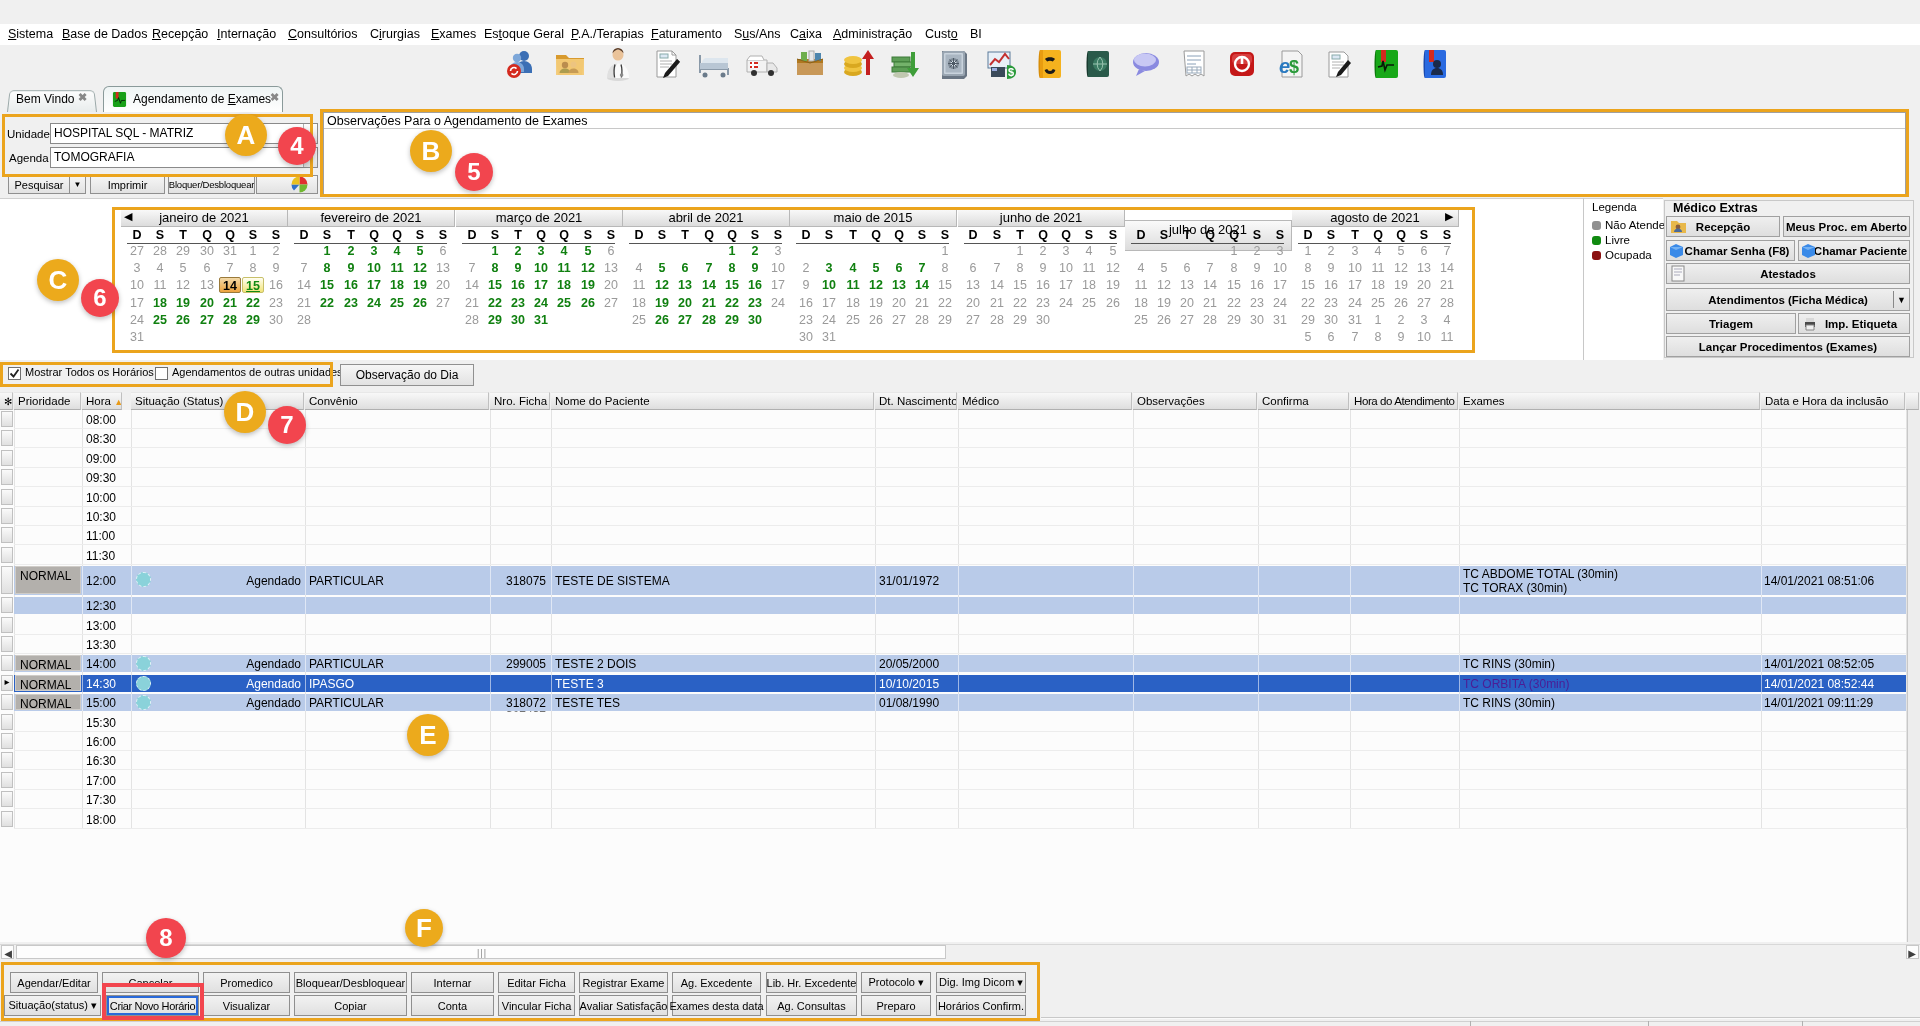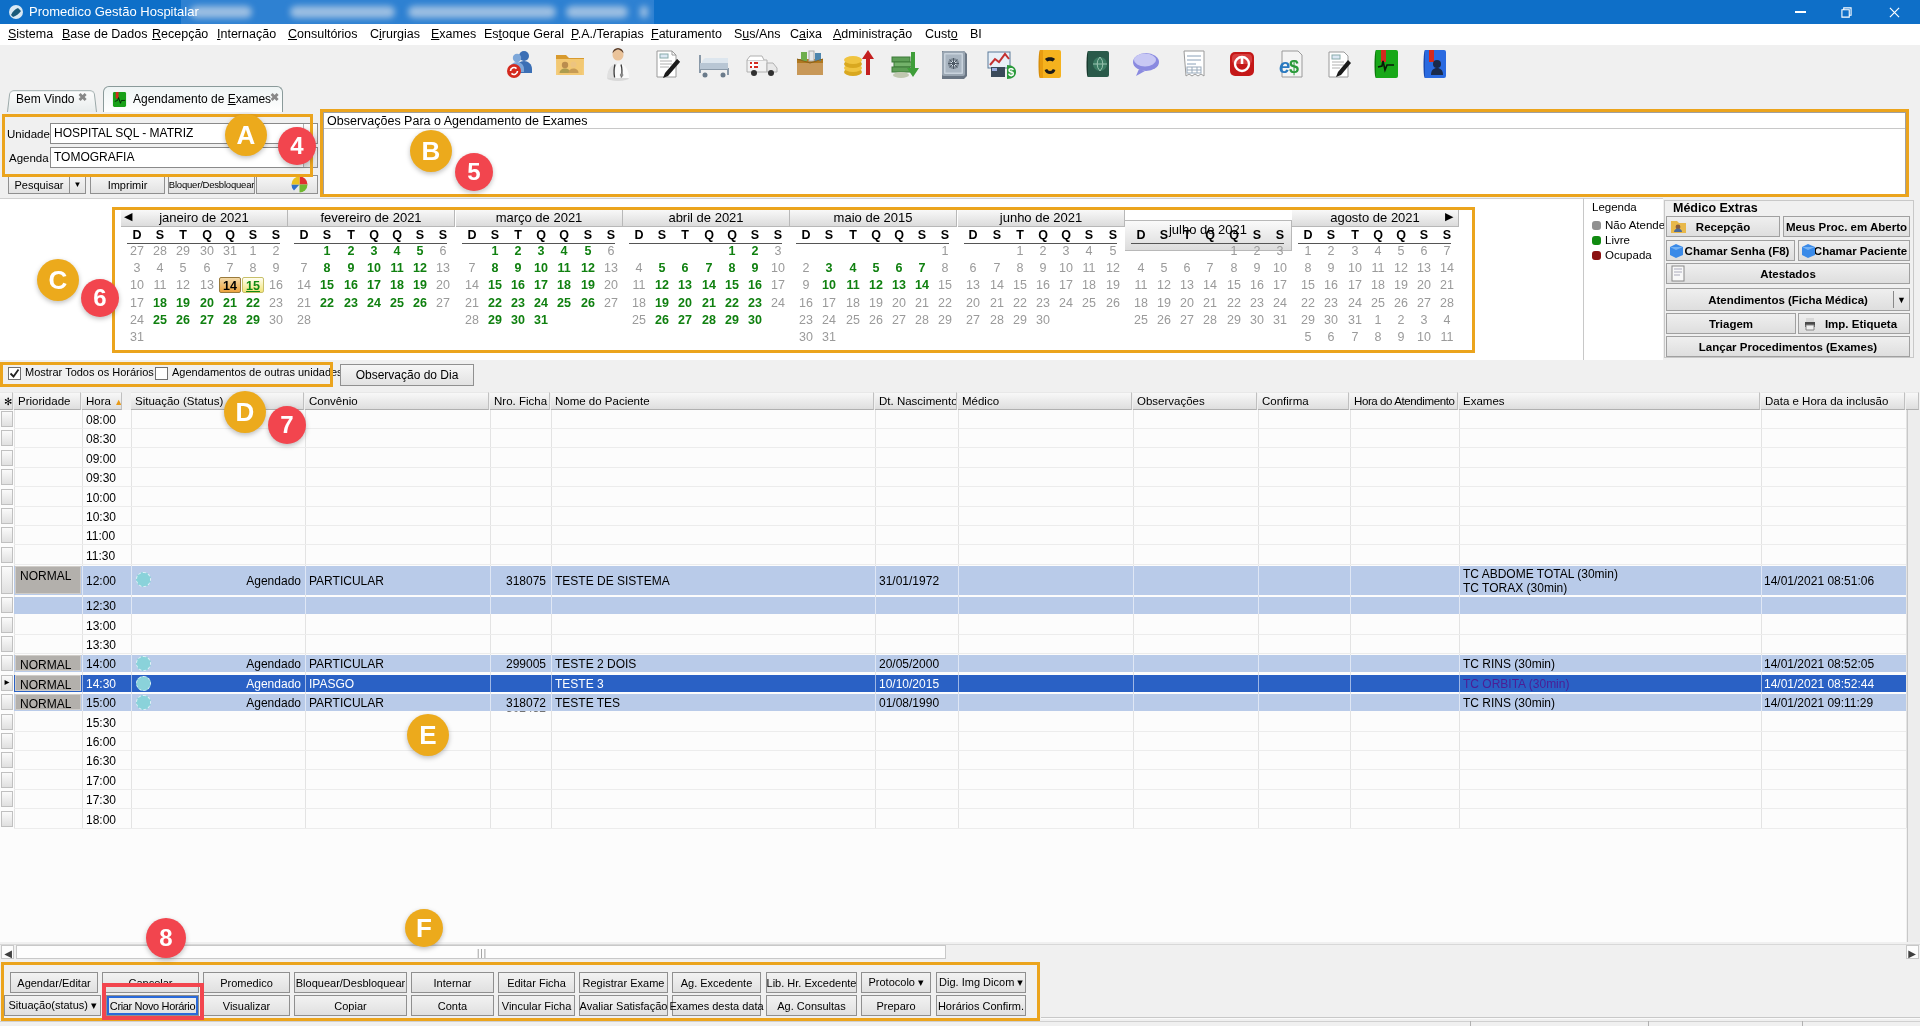--- a/index.html
+++ b/index.html
@@ -58,40 +58,20 @@
 
 .bb{position:absolute;height:21px;background:linear-gradient(#f2f2f2,#e0e0e0);border:1px solid #8f8f8f;font-size:11px;color:#000;display:flex;align-items:center;justify-content:center;white-space:nowrap}
 
 .af{position:absolute;border:3px solid #eba41d;pointer-events:none}
 .ac{position:absolute;border-radius:50%;color:#fff;display:flex;align-items:center;justify-content:center;font-weight:bold;box-shadow:0 2px 5px rgba(0,0,0,0.25)}
 .ac.o{background:#ecaa1c}
 .ac.r{background:#f2454e}
 .rr{position:absolute;border:4px solid #f2454e}
 </style></head><body>
 <div id="root">
-    <div id="title">
-      <div class="band"></div>
-      <div class="blob" style="left:190px;width:62px"></div>
-      <div class="blob" style="left:290px;width:105px"></div>
-      <div class="blob" style="left:408px;width:148px"></div>
-      <div class="blob" style="left:566px;width:62px"></div>
-      <div class="blob" style="left:640px;width:8px"></div>
-      <svg style="position:absolute;left:8px;top:4px" width="16" height="16" viewBox="0 0 16 16">
-        <circle cx="8" cy="8" r="7" fill="#d8e8f4"></circle>
-        <path d="M3 11c2-4 4-6 7-7l3 3c-2 3-5 5-8 6z" fill="#1a5a7a"></path>
-      </svg>
-      <div class="txt">Promedico Gestão Hospitalar</div>
-      <div style="position:absolute;left:1795px;top:11px;width:11px;height:1.5px;background:#fff"></div>
-      <svg class="wb" style="left:1841px;top:7px;width:11px;height:11px" viewBox="0 0 12 12">
-        <path d="M3 3V1h8v8H9M1 3h8v8H1z" fill="none" stroke="#fff" stroke-width="1.2"></path>
-      </svg>
-      <svg class="wb" style="left:1889px;top:7px;width:11px;height:11px" viewBox="0 0 12 12">
-        <path d="M1 1l10 10M11 1L1 11" stroke="#fff" stroke-width="1.3"></path>
-      </svg>
-    </div>
     <div id="menubar">
       <span class="mi" style="left:8px"><u>S</u>istema</span>
       <span class="mi" style="left:62px"><u>B</u>ase de Dados</span>
       <span class="mi" style="left:152px"><u>R</u>ecepção</span>
       <span class="mi" style="left:217px"><u>I</u>nternação</span>
       <span class="mi" style="left:288px"><u>C</u>onsultórios</span>
       <span class="mi" style="left:370px">C<u>i</u>rurgias</span>
       <span class="mi" style="left:431px"><u>E</u>xames</span>
       <span class="mi" style="left:484px">Es<u>t</u>oque Geral</span>
       <span class="mi" style="left:571px"><u>P</u>.A./Terapias</span>

